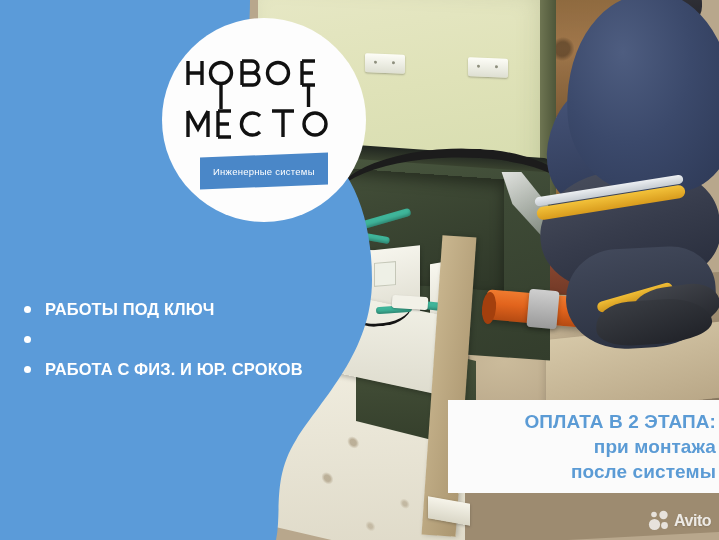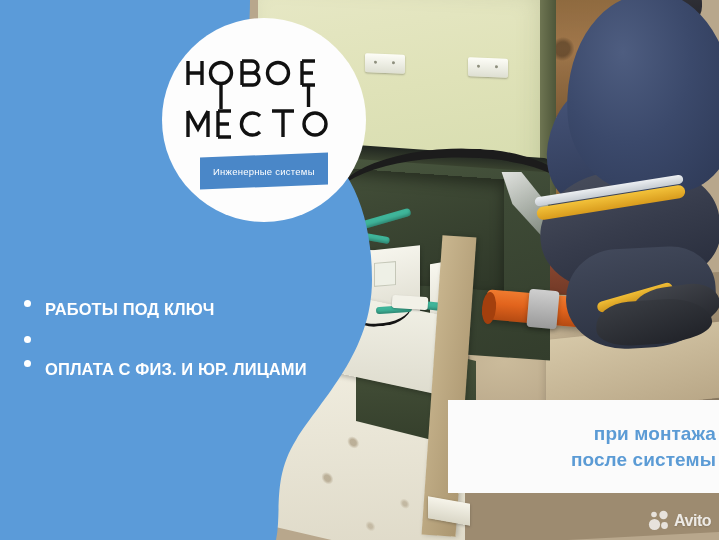--- a/index.html
+++ b/index.html
@@ -348,21 +348,21 @@
     color:#ffffff; font-size:9.5px; letter-spacing:.25px;
     transform:skewY(2.2deg);
     font-family:"Liberation Sans", sans-serif;
   }
 
   
   .bullets {
     position:absolute; left:24px; top:300px; width:360px;
   }
   .bullet-row {
-    display:flex; 
+    display:flex; align-items:center;
     margin-bottom:17px;
   }
   .dot {
     width:7px; height:7px; border-radius:50%;
     background:#ffffff; flex:0 0 auto; margin-right:14px;
   }
   .bullet-row span.txt {
     color:#ffffff;
     font-weight:bold;
     font-size:16.5px;
@@ -535,25 +535,26 @@
   <div class="bullets">
     <div class="bullet-row">
       <div class="dot"></div>
       <span class="txt">РАБОТЫ ПОД КЛЮЧ</span>
     </div>
     <div class="bullet-row">
       <div class="dot"></div>
     </div>
     <div class="bullet-row">
       <div class="dot"></div>
-      <span class="txt">ОПЛАТА С ФИЗ. И ЮР. ЛИЦАМИ</span>
+      <span class="txt">РАБОТА С ФИЗ. И ЮР. СРОКОВ</span>
     </div>
   </div>
 
   <div class="pay-box">
+    <div class="line">ОПЛАТА В 2 ЭТАПА:</div>
     <div class="line">при монтажа</div>
     <div class="line">после системы</div>
   </div>
 
   <div class="avito">
     <div class="avito-mark">
       <svg width="22" height="22" viewBox="0 0 22 22">
         <circle cx="6.5" cy="14.5" r="5.6" fill="#ffffff" opacity=".92"></circle>
         <circle cx="15.5" cy="5" r="4.2" fill="#ffffff" opacity=".92"></circle>
         <circle cx="16.5" cy="15.5" r="3.4" fill="#ffffff" opacity=".92"></circle>

